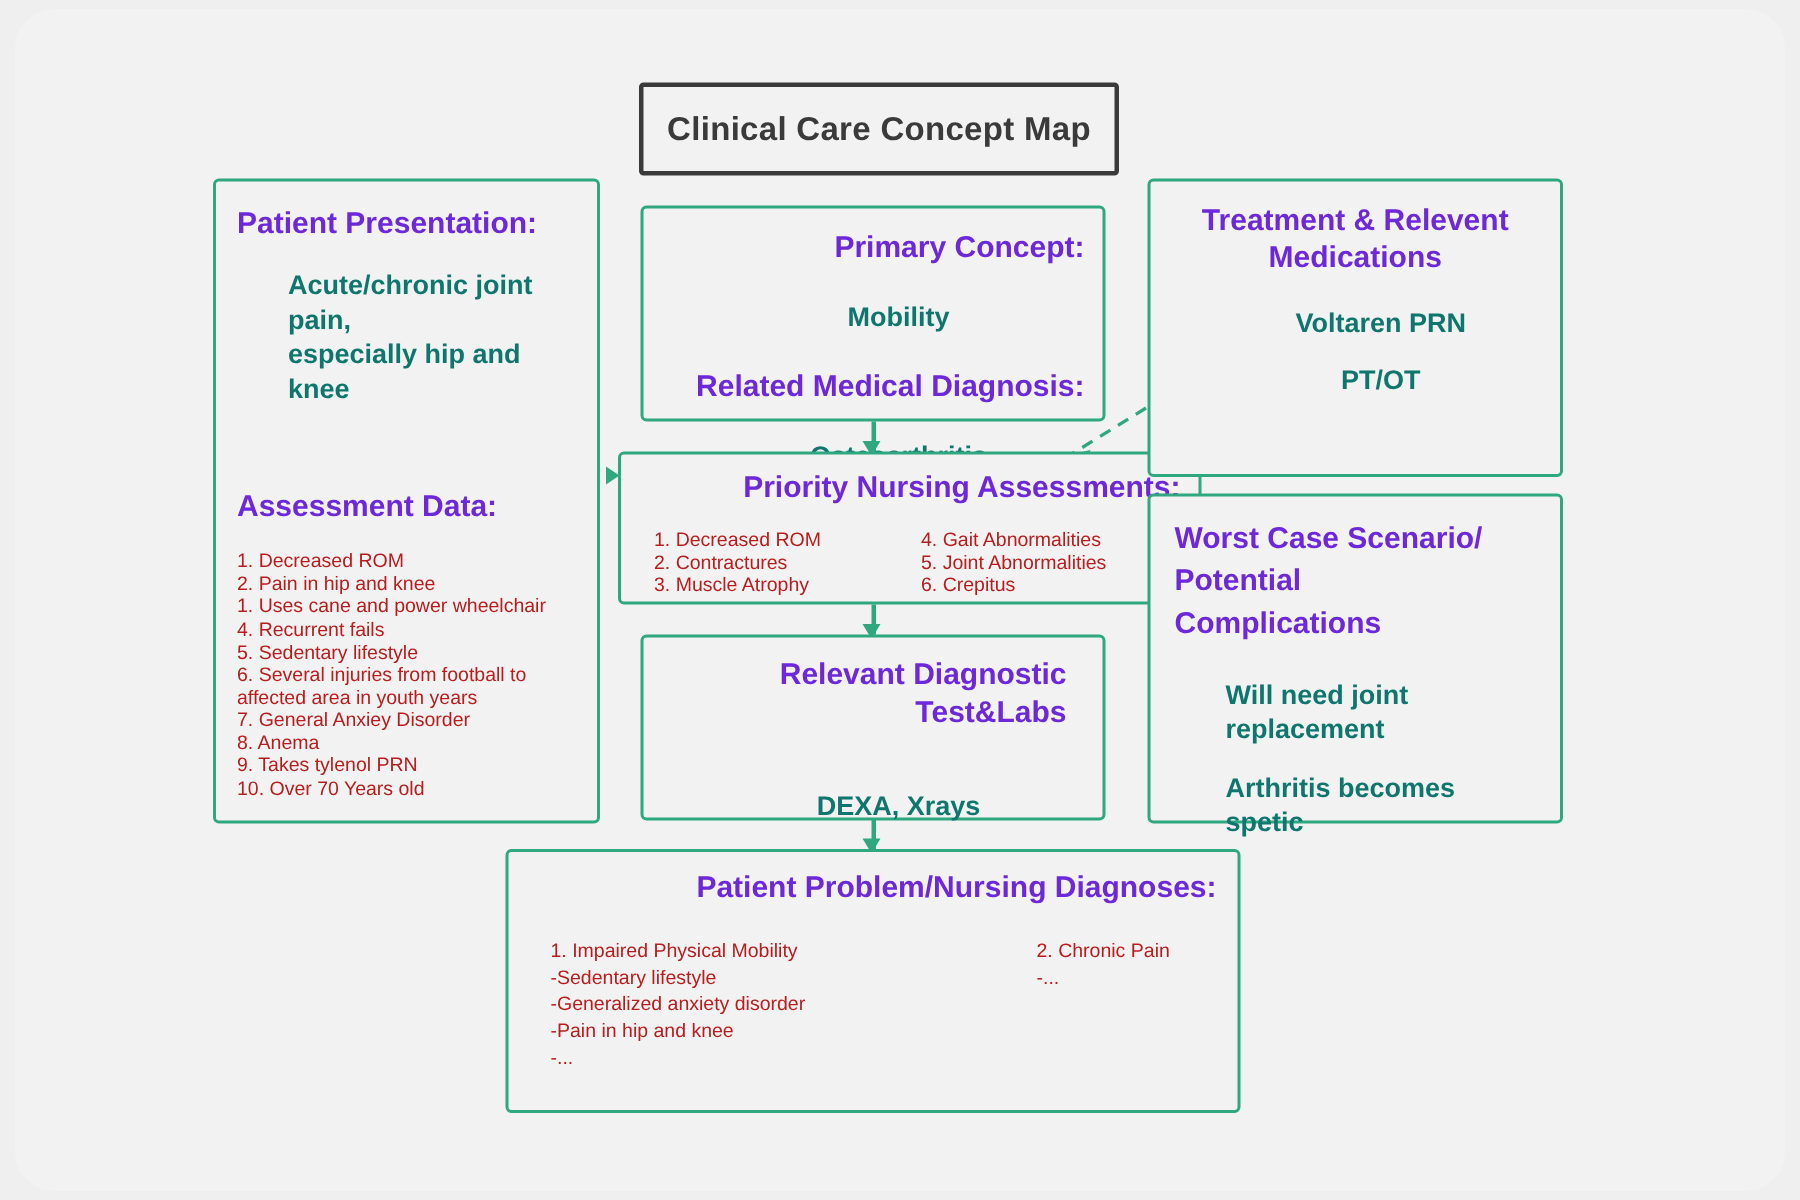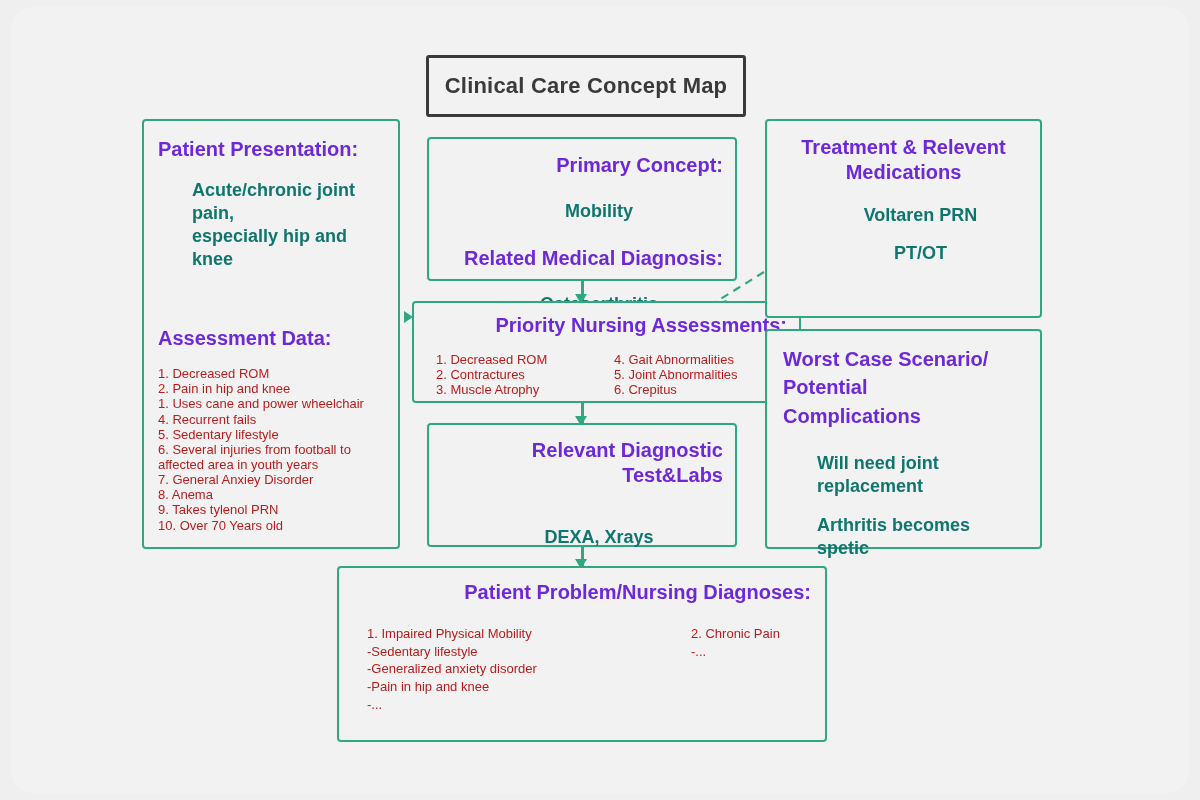--- a/index.html
+++ b/index.html
@@ -194,21 +194,21 @@
         <ul class="list">
           <li>4. Gait Abnormalities</li>
           <li>5. Joint Abnormalities</li>
           <li>6. Crepitus</li>
         </ul>
       </div>
     </div>
   </div>
 
   <div class="box" style="left:427px; top:423px; width:310px; height:124px;">
-    <div class="pad" style="padding:13px 12px;">
+    <div class="pad" style="padding:13px 24px;">
       <div class="hdr center" style="white-space:pre-line;">Relevant Diagnostic
 Test&amp;Labs</div>
       <div class="red center" style="margin-top:38px;">DEXA, Xrays</div>
     </div>
   </div>
 
   <div class="box" style="left:765px; top:119px; width:277px; height:199px;">
     <div class="pad" style="padding:14px 16px;text-align:center;">
       <div class="hdr">Treatment &amp; Relevent Medications</div>
       <div class="red" style="margin-top:19px;">Voltaren PRN</div>

